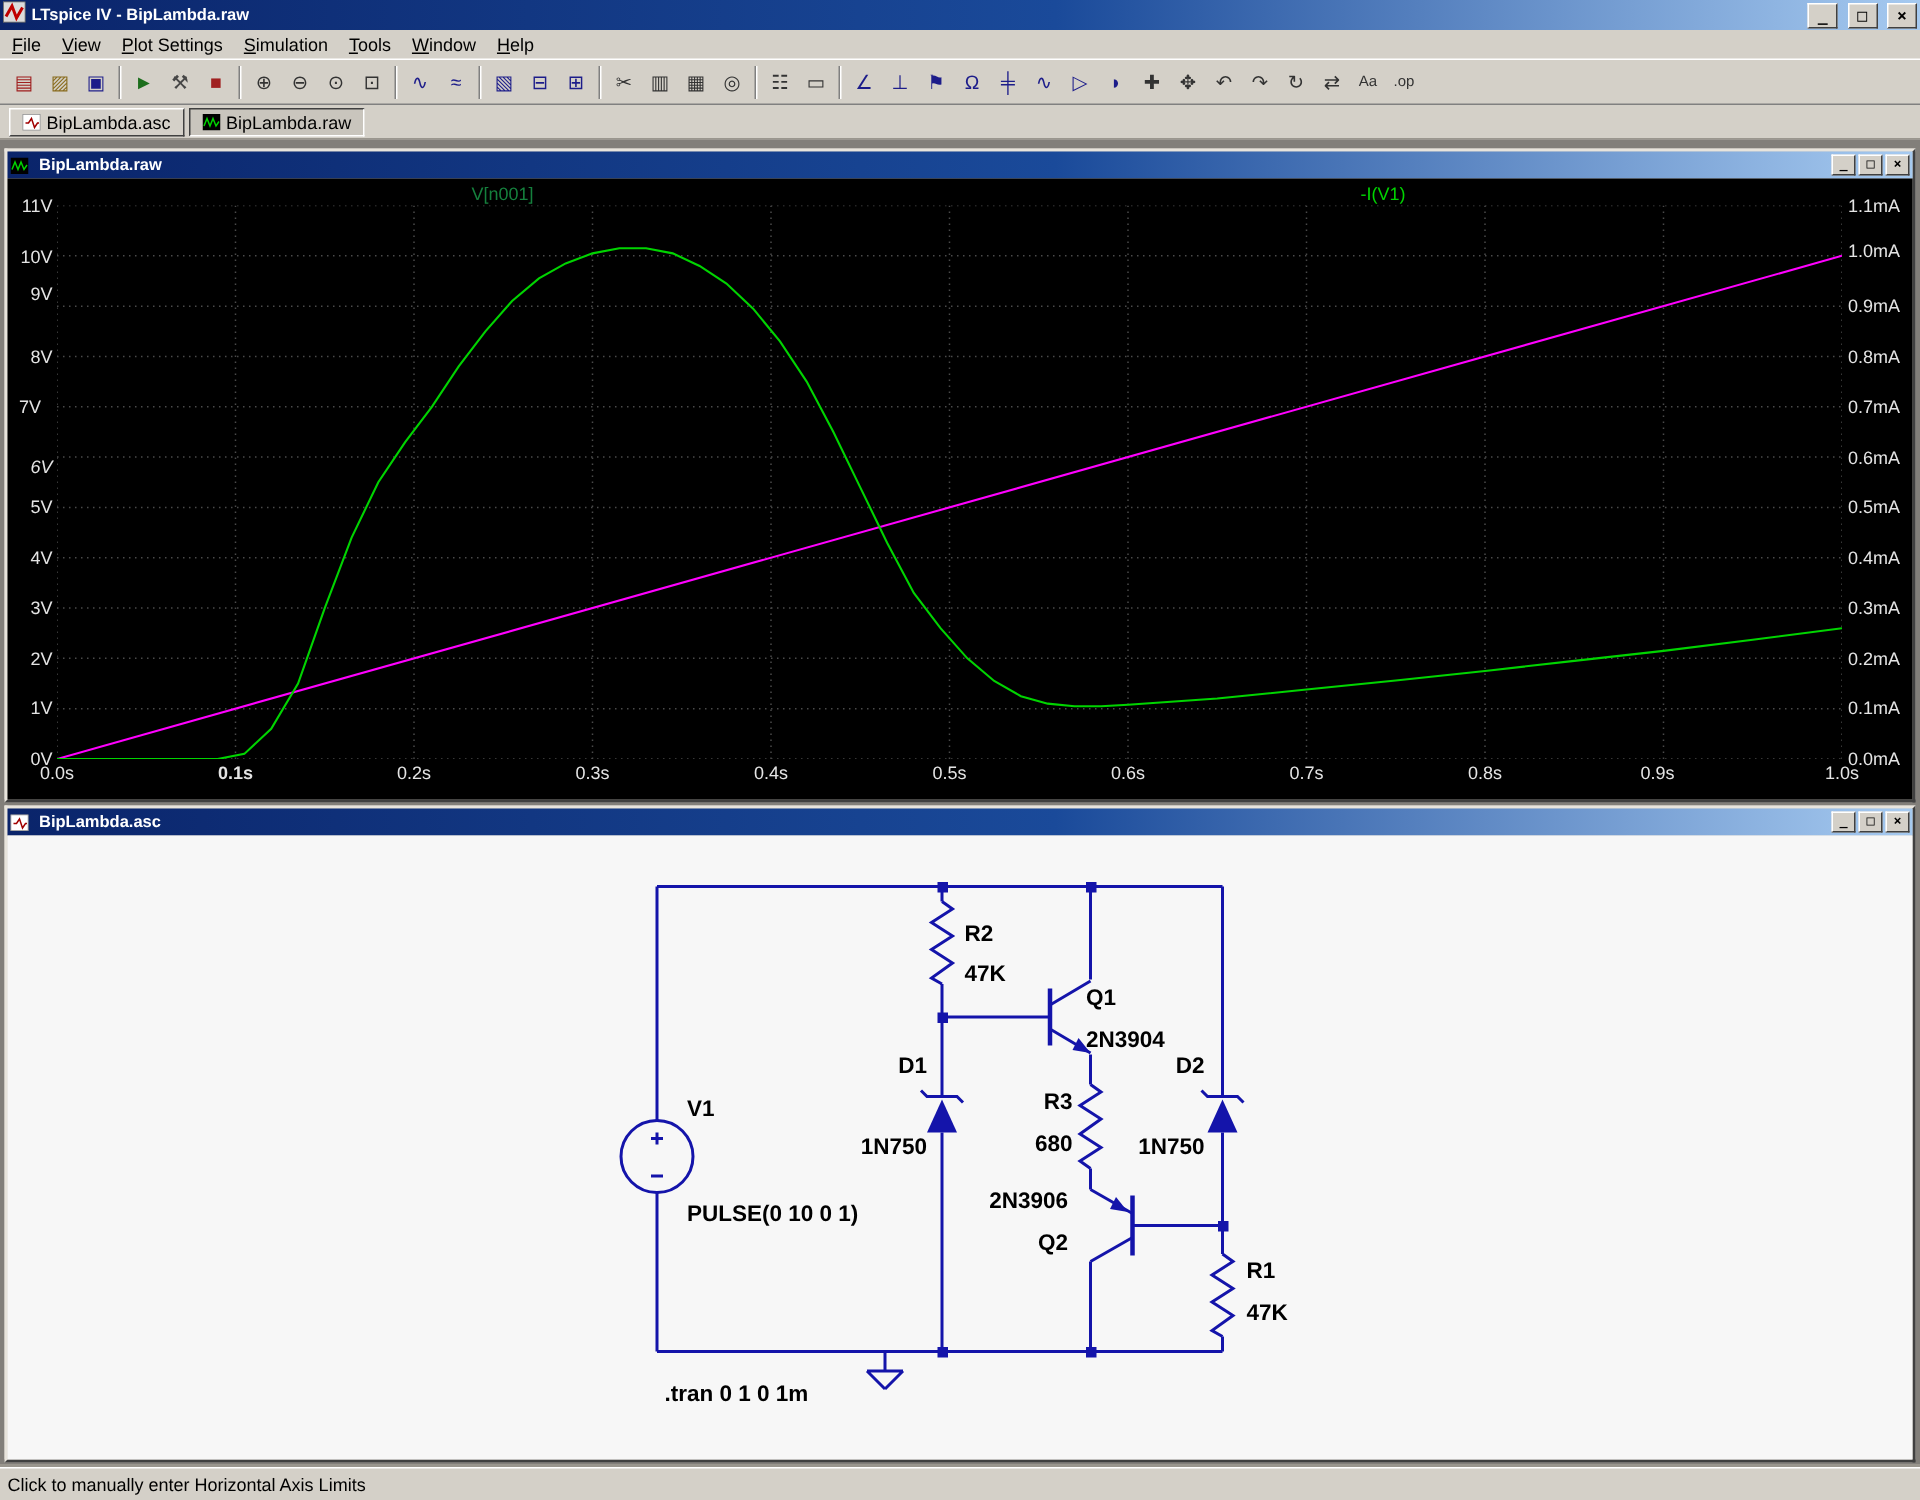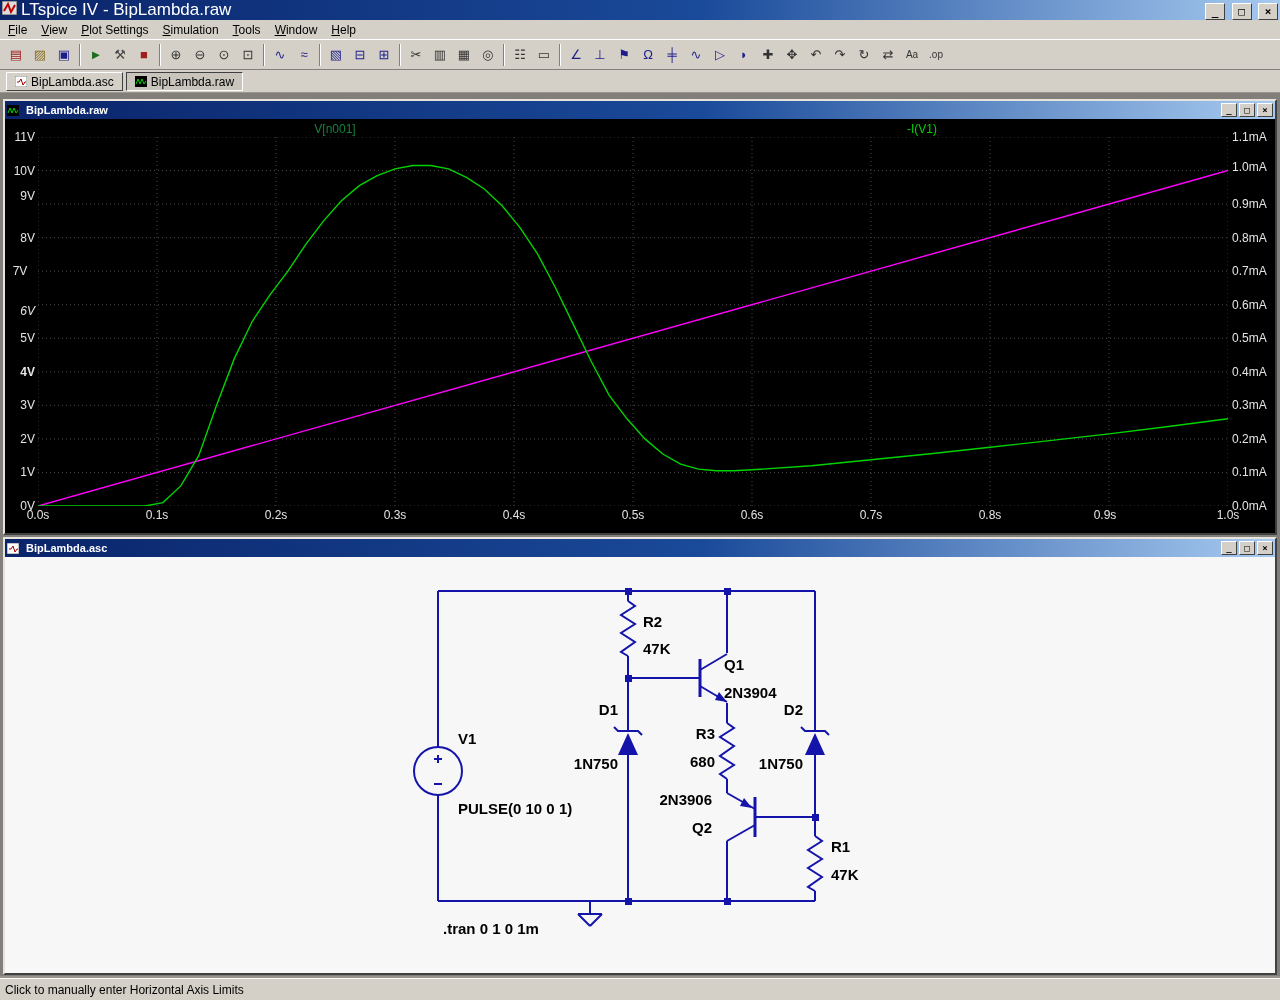--- a/index.html
+++ b/index.html
@@ -8,21 +8,21 @@
     width:1280px; height:1000px; overflow:hidden;
     font-family:"Liberation Sans", sans-serif;
     background:#d4d0c8; position:relative;
   }
   
   .titlebar {
     height:20px; display:flex; align-items:center; padding:0 2px;
     background:linear-gradient(90deg,#0a246a 0%,#1a4a9a 55%,#a6caf0 100%);
     color:#fff;
   }
-  .title-text { font-size:17px; font-weight:normal; margin-left:4px; flex:1; white-space:nowrap; }
+  .title-text { font-size:11px; font-weight:bold; margin-left:4px; flex:1; white-space:nowrap; }
   .win-btn {
     width:20px; height:17px; margin-left:2px; padding:0;
     background:#d4d0c8; color:#000;
     border:1px solid; border-color:#ffffff #404040 #404040 #ffffff;
     font:bold 11px "DejaVu Sans Mono", monospace; line-height:13px;
   }
   .menubar {
     height:19px; background:#d4d0c8; display:flex; align-items:center;
     font-size:12px; color:#000; padding-left:1px;
   }
@@ -296,38 +296,38 @@
     <span class="trace-label" style="left: 330px; color: #15803d;">V[n001]</span>
         <span class="trace-label" style="left: 917px; color: rgb(0, 212, 0);">-I(V1)</span>
         <span class="ytick" style="top: 380px;">0V</span>
         <span class="ytickr" style="top: 380px;">0.0mA</span>
         <span class="ytick" style="top: 346.455px;">1V</span>
         <span class="ytickr" style="top: 346.455px;">0.1mA</span>
         <span class="ytick" style="top: 312.909px;">2V</span>
         <span class="ytickr" style="top: 312.909px;">0.2mA</span>
         <span class="ytick" style="top: 279.364px;">3V</span>
         <span class="ytickr" style="top: 279.364px;">0.3mA</span>
-        <span class="ytick" style="top: 245.818px; font-weight: bold;">4V</span>
+        <span class="ytick" style="top: 245.818px;">4V</span>
         <span class="ytickr" style="top: 245.818px;">0.4mA</span>
         <span class="ytick" style="top: 212.273px;">5V</span>
         <span class="ytickr" style="top: 212.273px;">0.5mA</span>
         <span class="ytick" style="top: 185px; font-style: italic;">6V</span>
         <span class="ytickr" style="top: 178.727px;">0.6mA</span>
         <span class="ytick" style="top: 145.182px; text-align: center;">7V</span>
         <span class="ytickr" style="top: 145.182px;">0.7mA</span>
         <span class="ytick" style="top: 111.636px;">8V</span>
         <span class="ytickr" style="top: 111.636px;">0.8mA</span>
         <span class="ytick" style="top: 70px;">9V</span>
         <span class="ytickr" style="top: 78.0909px;">0.9mA</span>
         <span class="ytick" style="top: 44.5455px;">10V</span>
         <span class="ytickr" style="top: 41px;">1.0mA</span>
         <span class="ytick" style="top: 11px;">11V</span>
         <span class="ytickr" style="top: 11px;">1.1mA</span>
         <span class="xtick" style="left: 11px;">0.0s</span>
-        <span class="xtick" style="left: 130px;">0.1s</span>
+        <span class="xtick" style="left: 130px; font-weight: bold;">0.1s</span>
         <span class="xtick" style="left: 249px;">0.2s</span>
         <span class="xtick" style="left: 368px;">0.3s</span>
         <span class="xtick" style="left: 487px;">0.4s</span>
         <span class="xtick" style="left: 606px;">0.5s</span>
         <span class="xtick" style="left: 725px;">0.6s</span>
         <span class="xtick" style="left: 844px;">0.7s</span>
         <span class="xtick" style="left: 963px;">0.8s</span>
         <span class="xtick" style="left: 1078px;">0.9s</span>
         <span class="xtick" style="left: 1201px;">1.0s</span>
       </div>

